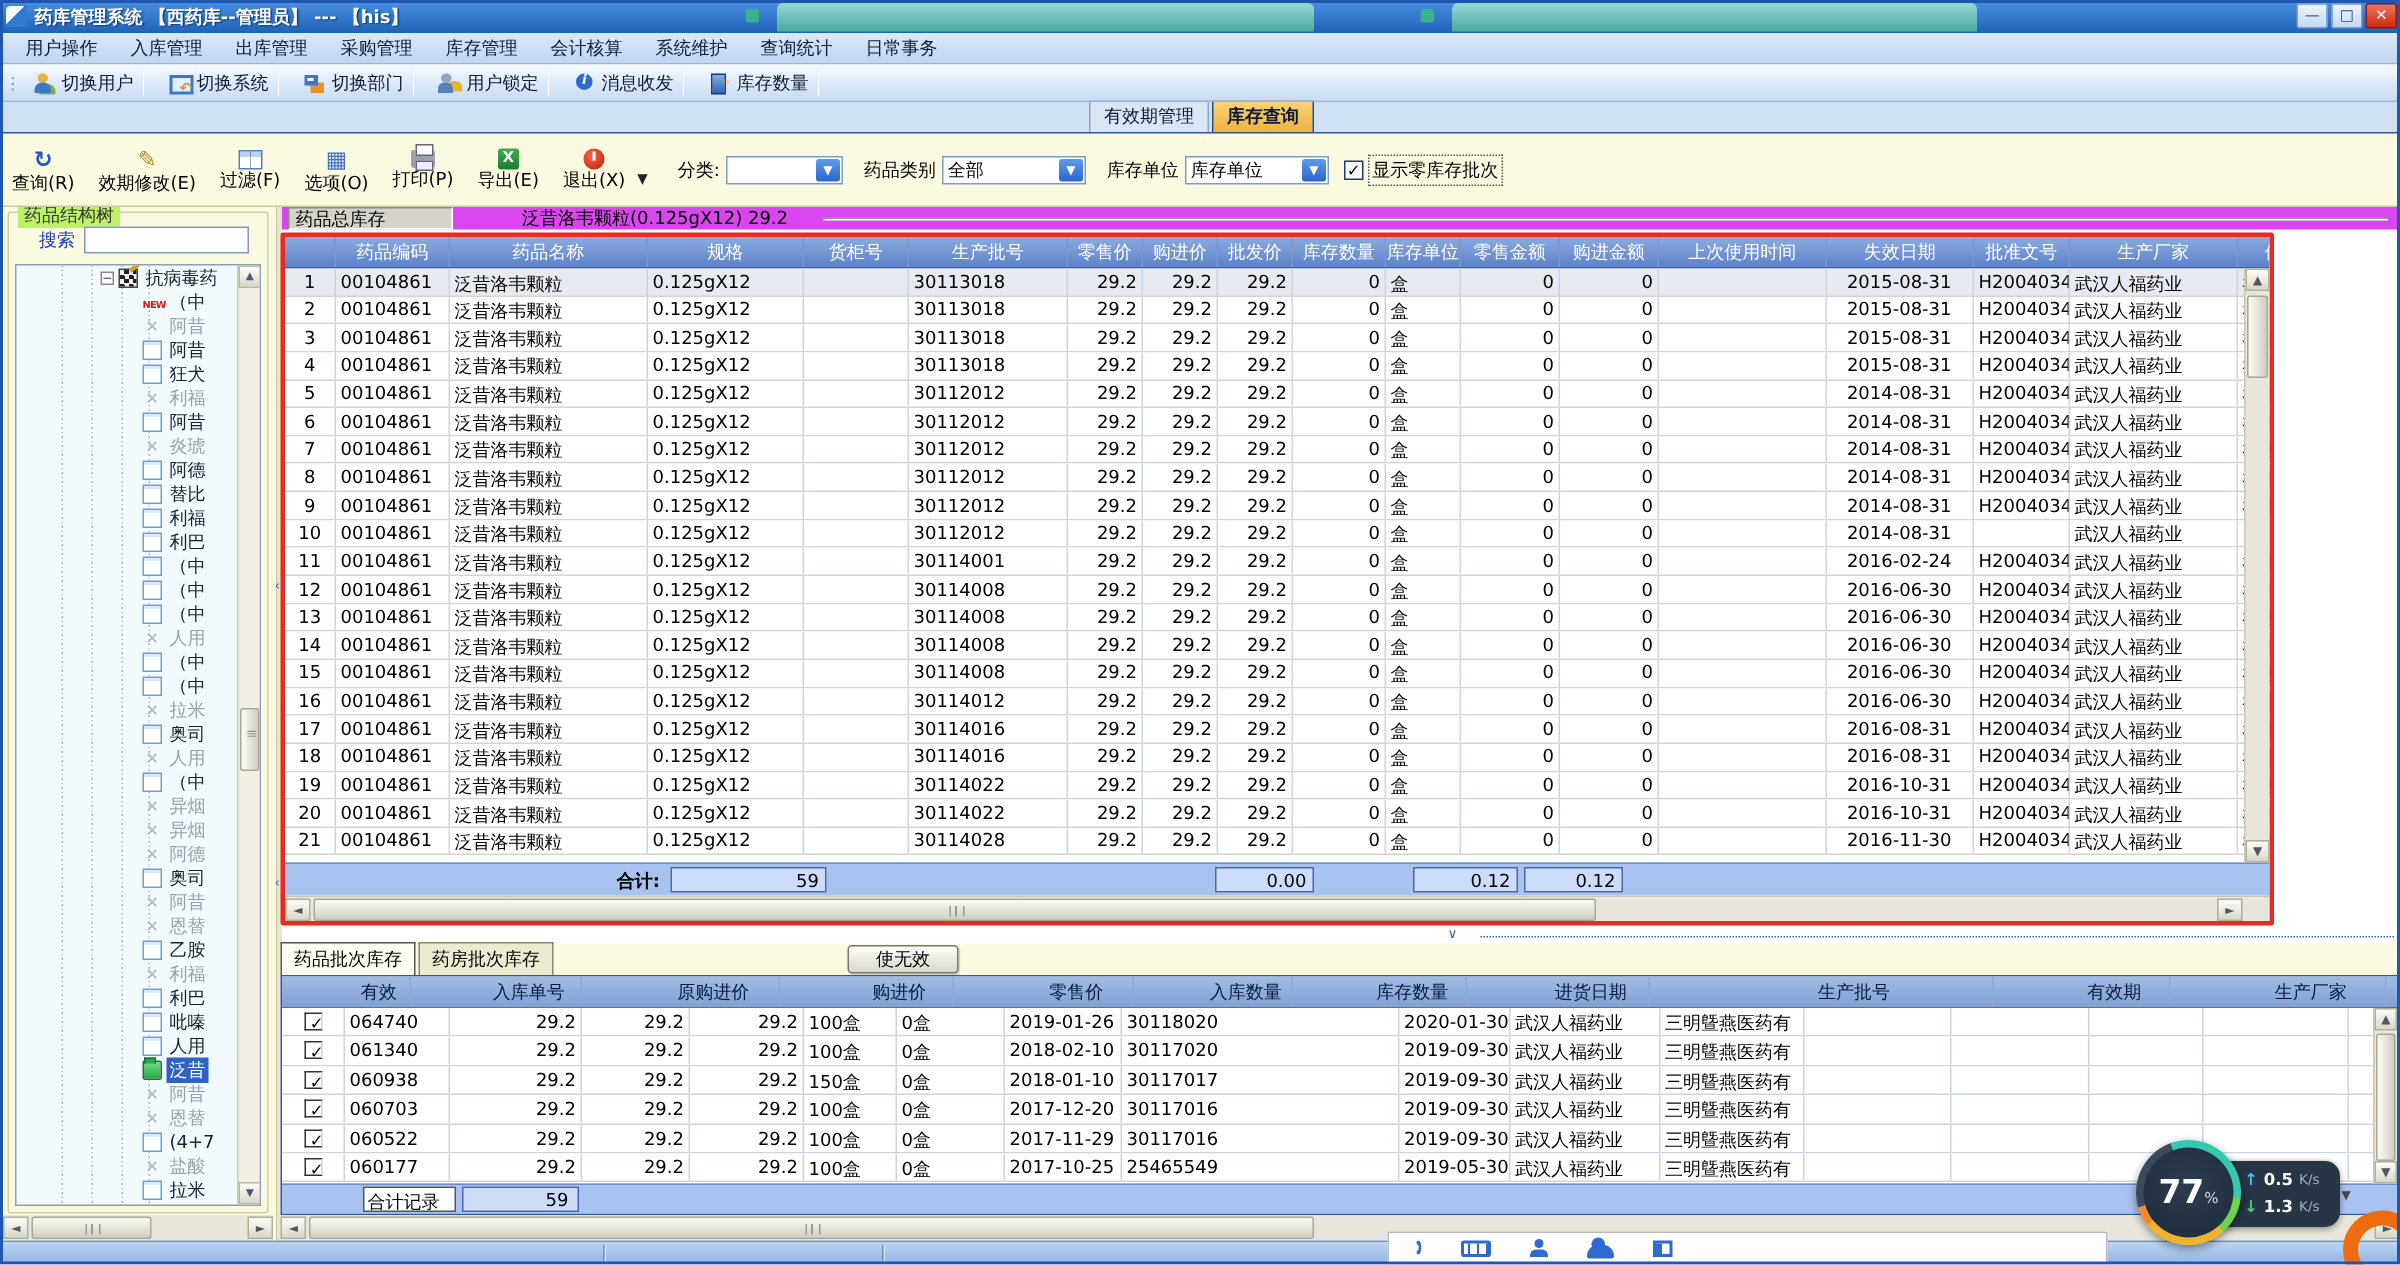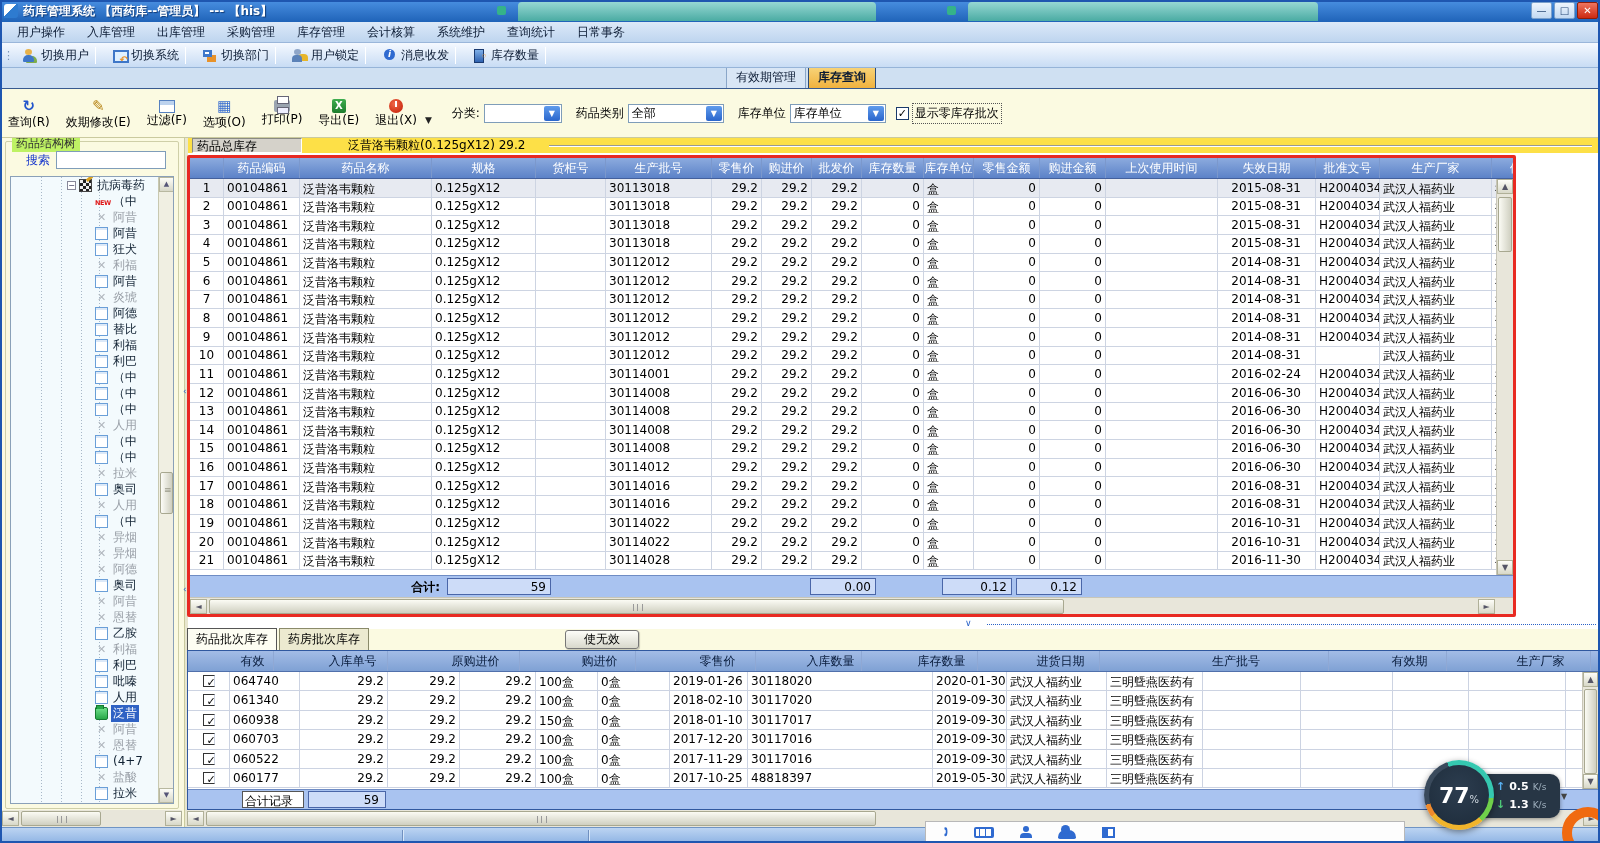--- a/index.html
+++ b/index.html
@@ -86,21 +86,21 @@
   .ti.rooticon{background:repeating-conic-gradient(#222 0 25%,#eee 0 50%) 0 0/6px 6px;border:1px solid #444;}
   .ti.rooticon::after{content:"";position:absolute;right:-2px;top:-3px;width:7px;height:3px;background:#d8a020;transform:rotate(-40deg);}
   .ti.doc{background:#fff;border:1px solid #6a9fd8;box-shadow:inset 0 2px 0 #dce9f8;}
   .ti.x::before{content:"✕";color:#b0b6bd;font-weight:bold;}
   .ti.new::before{content:"NEW";color:#e01818;font-size:6.5px;font-weight:bold;letter-spacing:-.5px;}
   .ti.folder{background:linear-gradient(#6fe08a,#28a848);border:1px solid #157a30;border-radius:1px 2px 2px 2px;}
   .ti.folder::before{content:"";position:absolute;left:0;top:-3px;width:6px;height:3px;background:#28a848;border:1px solid #157a30;border-bottom:none;}
   .vsplit{position:absolute;left:185px;top:138px;width:3px;height:689px;background:#e8e6cf;}
   .vsplit i{position:absolute;left:-2px;color:#2a62c8;font-size:9px;font-style:normal;}
   
-  .stockbar{position:absolute;left:188px;top:138px;width:1412px;height:15px;background:#fde047;display:flex;align-items:center;color:#000;}
+  .stockbar{position:absolute;left:188px;top:138px;width:1412px;height:15px;background:#d946ef;display:flex;align-items:center;color:#000;}
   .stock-label{margin-left:4px;padding:0 44px 0 4px;border:1px solid;border-color:#8a8a82 #ffffff #ffffff #8a8a82;height:15px;line-height:14px;background:#d5d2ca;}
   .stock-value{margin-left:46px;white-space:nowrap;}
   .stock-groove{flex:1;height:2px;margin:0 8px 0 24px;border-top:1px solid #9a9a92;border-bottom:1px solid #fff;}
   
   .redbox{position:absolute;left:187px;top:155px;width:1329px;height:462px;border:3px solid #e82a22;border-radius:2px;background:#fff;display:flex;flex-direction:column;overflow:hidden;}
   .mgrid-head{height:21px;display:flex;background:linear-gradient(#8cabde,#5c82c8);color:#fff;flex:none;border-bottom:1px solid #44609c;}
   .mgrid-head span{display:flex;align-items:center;justify-content:center;border-right:1px solid #7b98cc;overflow:hidden;white-space:nowrap;flex:none;}
   .mrows{flex:1;overflow:hidden;position:relative;}
   .mrow{height:18.65px;display:flex;border-bottom:1px solid #cdd4e2;background:#fff;color:#000;}
   .mrow.cur{background:#e7eaf1;}
@@ -1088,21 +1088,21 @@
     </div>
       <div class="brow">
       <span class="bc0"><span class="cb checked"></span></span>
       <span class="bc1">060177</span>
       <span class="bc2 rt">29.2</span>
       <span class="bc3 rt">29.2</span>
       <span class="bc4 rt">29.2</span>
       <span class="bc5">100盒</span>
       <span class="bc6">0盒</span>
       <span class="bc7">2017-10-25</span>
-      <span class="bc8">48818397</span>
+      <span class="bc8">25465549</span>
       <span class="bc9">2019-05-30</span>
       <span class="bc10">武汉人福药业</span>
       <span class="bc11">三明曁燕医药有</span>
       <span class="bc12"></span>
       <span class="bc13"></span>
       <span class="bc14"></span>
       <span class="bc15"></span>
     </div>
     </div>
   <div class="bfoot">

